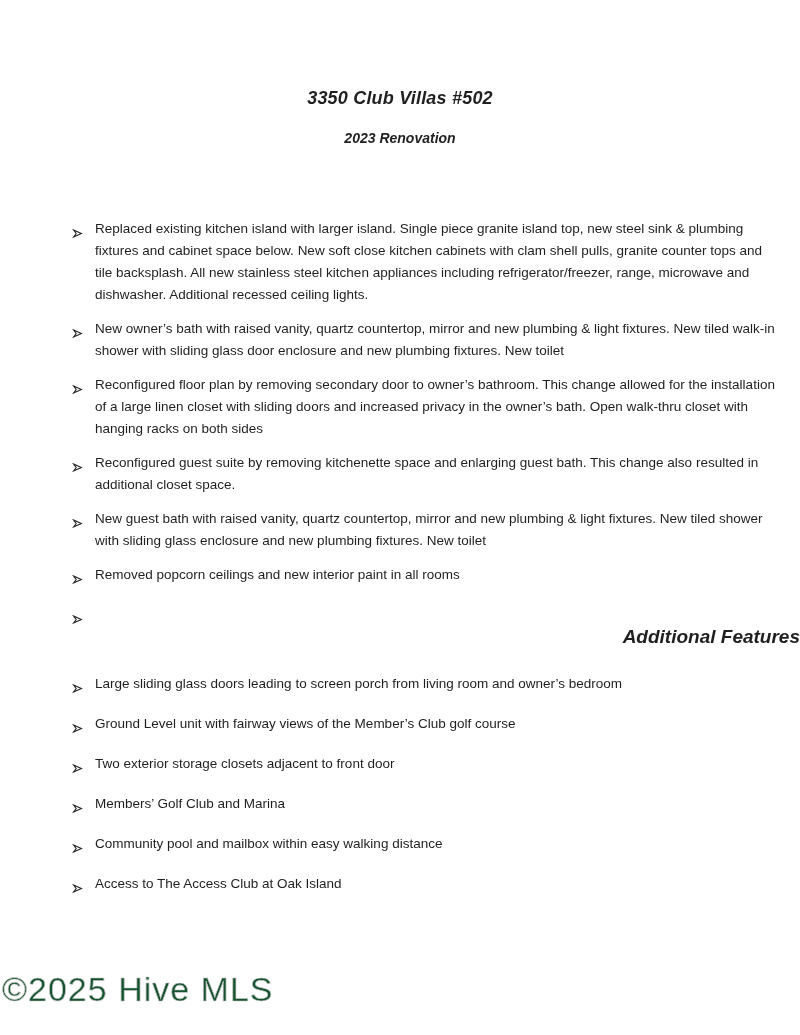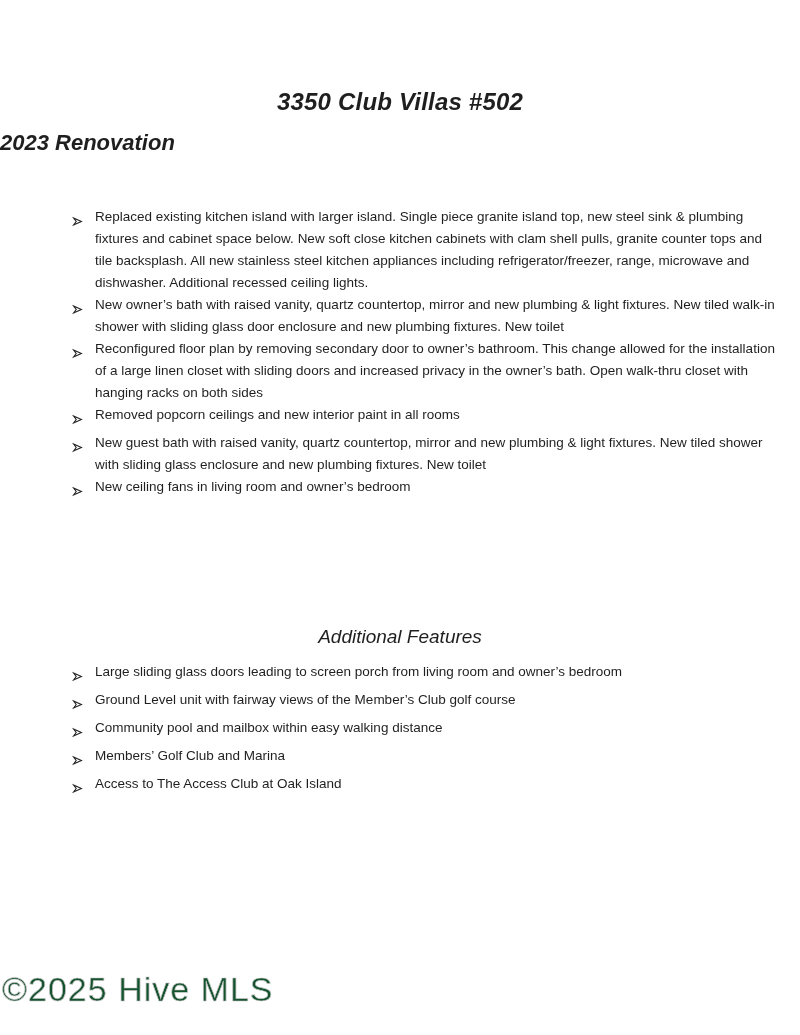--- a/index.html
+++ b/index.html
@@ -12,58 +12,60 @@
     font-family: "Liberation Sans", sans-serif;
     color: #1f1f1f;
     overflow: hidden;
   }
   .doc-title {
     position: absolute;
     top: 88px;
     left: 0;
     width: 100%;
     text-align: center;
-    font-size: 24px;
+    font-size: 18px;
     font-weight: bold;
     font-style: italic;
     letter-spacing: 0.2px;
   }
   .doc-subtitle {
     position: absolute;
     top: 130px;
     left: 0;
     width: 100%;
-    font-size: 22px;
+    text-align: center;
+    font-size: 14px;
     font-weight: bold;
     font-style: italic;
   }
   .section-heading {
     position: absolute;
     top: 626px;
     left: 0;
     width: 100%;
-    text-align: center;
+    text-align: right;
     font-size: 19px;
-    font-weight: normal;
+    font-weight: bold;
     font-style: italic;
   }
   ul.bullet-list {
     position: absolute;
     left: 72px;
     width: 706px;
     list-style: none;
   }
   #renovation-list { top: 206px; }
   #features-list   { top: 661px; }
   ul.bullet-list li {
     display: flex;
     align-items: flex-start;
     font-size: 13.5px;
     line-height: 22px;
     color: #1f1f1f;
+    margin-top: 12px;
   }
   ul.bullet-list .marker {
     flex: none;
     width: 23px;
     padding-top: 6px;
   }
   ul.bullet-list .itext {
     flex: 1;
     max-width: 680px;
   }
@@ -103,33 +105,38 @@
       <li>
         <span class="marker"><svg width="11" height="11" viewBox="0 0 11 11" aria-hidden="true">
             <path d="M1.6 2 L9.4 5.5 L1.6 9 L4.2 5.5 Z" fill="none" stroke="#1f1f1f" stroke-width="1.1" stroke-linejoin="miter"></path>
           </svg></span>
         <span class="itext">Reconfigured floor plan by removing secondary door to owner’s bathroom. This change allowed for the installation of a large linen closet with sliding doors and increased privacy in the owner’s bath. Open walk-thru closet with hanging racks on both sides</span>
       </li>
       <li>
         <span class="marker"><svg width="11" height="11" viewBox="0 0 11 11" aria-hidden="true">
             <path d="M1.6 2 L9.4 5.5 L1.6 9 L4.2 5.5 Z" fill="none" stroke="#1f1f1f" stroke-width="1.1" stroke-linejoin="miter"></path>
           </svg></span>
-        <span class="itext">Removed popcorn ceilings and new interior paint in all rooms</span>
+        <span class="itext">Reconfigured guest suite by removing kitchenette space and enlarging guest bath. This change also resulted in additional closet space.</span>
       </li>
       <li>
         <span class="marker"><svg width="11" height="11" viewBox="0 0 11 11" aria-hidden="true">
             <path d="M1.6 2 L9.4 5.5 L1.6 9 L4.2 5.5 Z" fill="none" stroke="#1f1f1f" stroke-width="1.1" stroke-linejoin="miter"></path>
           </svg></span>
         <span class="itext">New guest bath with raised vanity, quartz countertop, mirror and new plumbing &amp; light fixtures. New tiled shower with sliding glass enclosure and new plumbing fixtures. New toilet</span>
       </li>
       <li>
         <span class="marker"><svg width="11" height="11" viewBox="0 0 11 11" aria-hidden="true">
             <path d="M1.6 2 L9.4 5.5 L1.6 9 L4.2 5.5 Z" fill="none" stroke="#1f1f1f" stroke-width="1.1" stroke-linejoin="miter"></path>
           </svg></span>
-        <span class="itext">New ceiling fans in living room and owner’s bedroom</span>
+        <span class="itext">Removed popcorn ceilings and new interior paint in all rooms</span>
+      </li>
+      <li>
+        <span class="marker"><svg width="11" height="11" viewBox="0 0 11 11" aria-hidden="true">
+            <path d="M1.6 2 L9.4 5.5 L1.6 9 L4.2 5.5 Z" fill="none" stroke="#1f1f1f" stroke-width="1.1" stroke-linejoin="miter"></path>
+          </svg></span>
       </li>
     </ul>
 
   <h2 class="section-heading">Additional Features</h2>
 
   <ul class="bullet-list" id="features-list">
       <li>
         <span class="marker"><svg width="11" height="11" viewBox="0 0 11 11" aria-hidden="true">
             <path d="M1.6 2 L9.4 5.5 L1.6 9 L4.2 5.5 Z" fill="none" stroke="#1f1f1f" stroke-width="1.1" stroke-linejoin="miter"></path>
           </svg></span>
@@ -138,27 +145,33 @@
       <li>
         <span class="marker"><svg width="11" height="11" viewBox="0 0 11 11" aria-hidden="true">
             <path d="M1.6 2 L9.4 5.5 L1.6 9 L4.2 5.5 Z" fill="none" stroke="#1f1f1f" stroke-width="1.1" stroke-linejoin="miter"></path>
           </svg></span>
         <span class="itext">Ground Level unit with fairway views of the Member’s Club golf course</span>
       </li>
       <li>
         <span class="marker"><svg width="11" height="11" viewBox="0 0 11 11" aria-hidden="true">
             <path d="M1.6 2 L9.4 5.5 L1.6 9 L4.2 5.5 Z" fill="none" stroke="#1f1f1f" stroke-width="1.1" stroke-linejoin="miter"></path>
           </svg></span>
-        <span class="itext">Community pool and mailbox within easy walking distance</span>
+        <span class="itext">Two exterior storage closets adjacent to front door</span>
       </li>
       <li>
         <span class="marker"><svg width="11" height="11" viewBox="0 0 11 11" aria-hidden="true">
             <path d="M1.6 2 L9.4 5.5 L1.6 9 L4.2 5.5 Z" fill="none" stroke="#1f1f1f" stroke-width="1.1" stroke-linejoin="miter"></path>
           </svg></span>
         <span class="itext">Members’ Golf Club and Marina</span>
+      </li>
+      <li>
+        <span class="marker"><svg width="11" height="11" viewBox="0 0 11 11" aria-hidden="true">
+            <path d="M1.6 2 L9.4 5.5 L1.6 9 L4.2 5.5 Z" fill="none" stroke="#1f1f1f" stroke-width="1.1" stroke-linejoin="miter"></path>
+          </svg></span>
+        <span class="itext">Community pool and mailbox within easy walking distance</span>
       </li>
       <li>
         <span class="marker"><svg width="11" height="11" viewBox="0 0 11 11" aria-hidden="true">
             <path d="M1.6 2 L9.4 5.5 L1.6 9 L4.2 5.5 Z" fill="none" stroke="#1f1f1f" stroke-width="1.1" stroke-linejoin="miter"></path>
           </svg></span>
         <span class="itext">Access to The Access Club at Oak Island</span>
       </li>
     </ul>
 
   <div class="watermark">©2025 Hive MLS</div>

